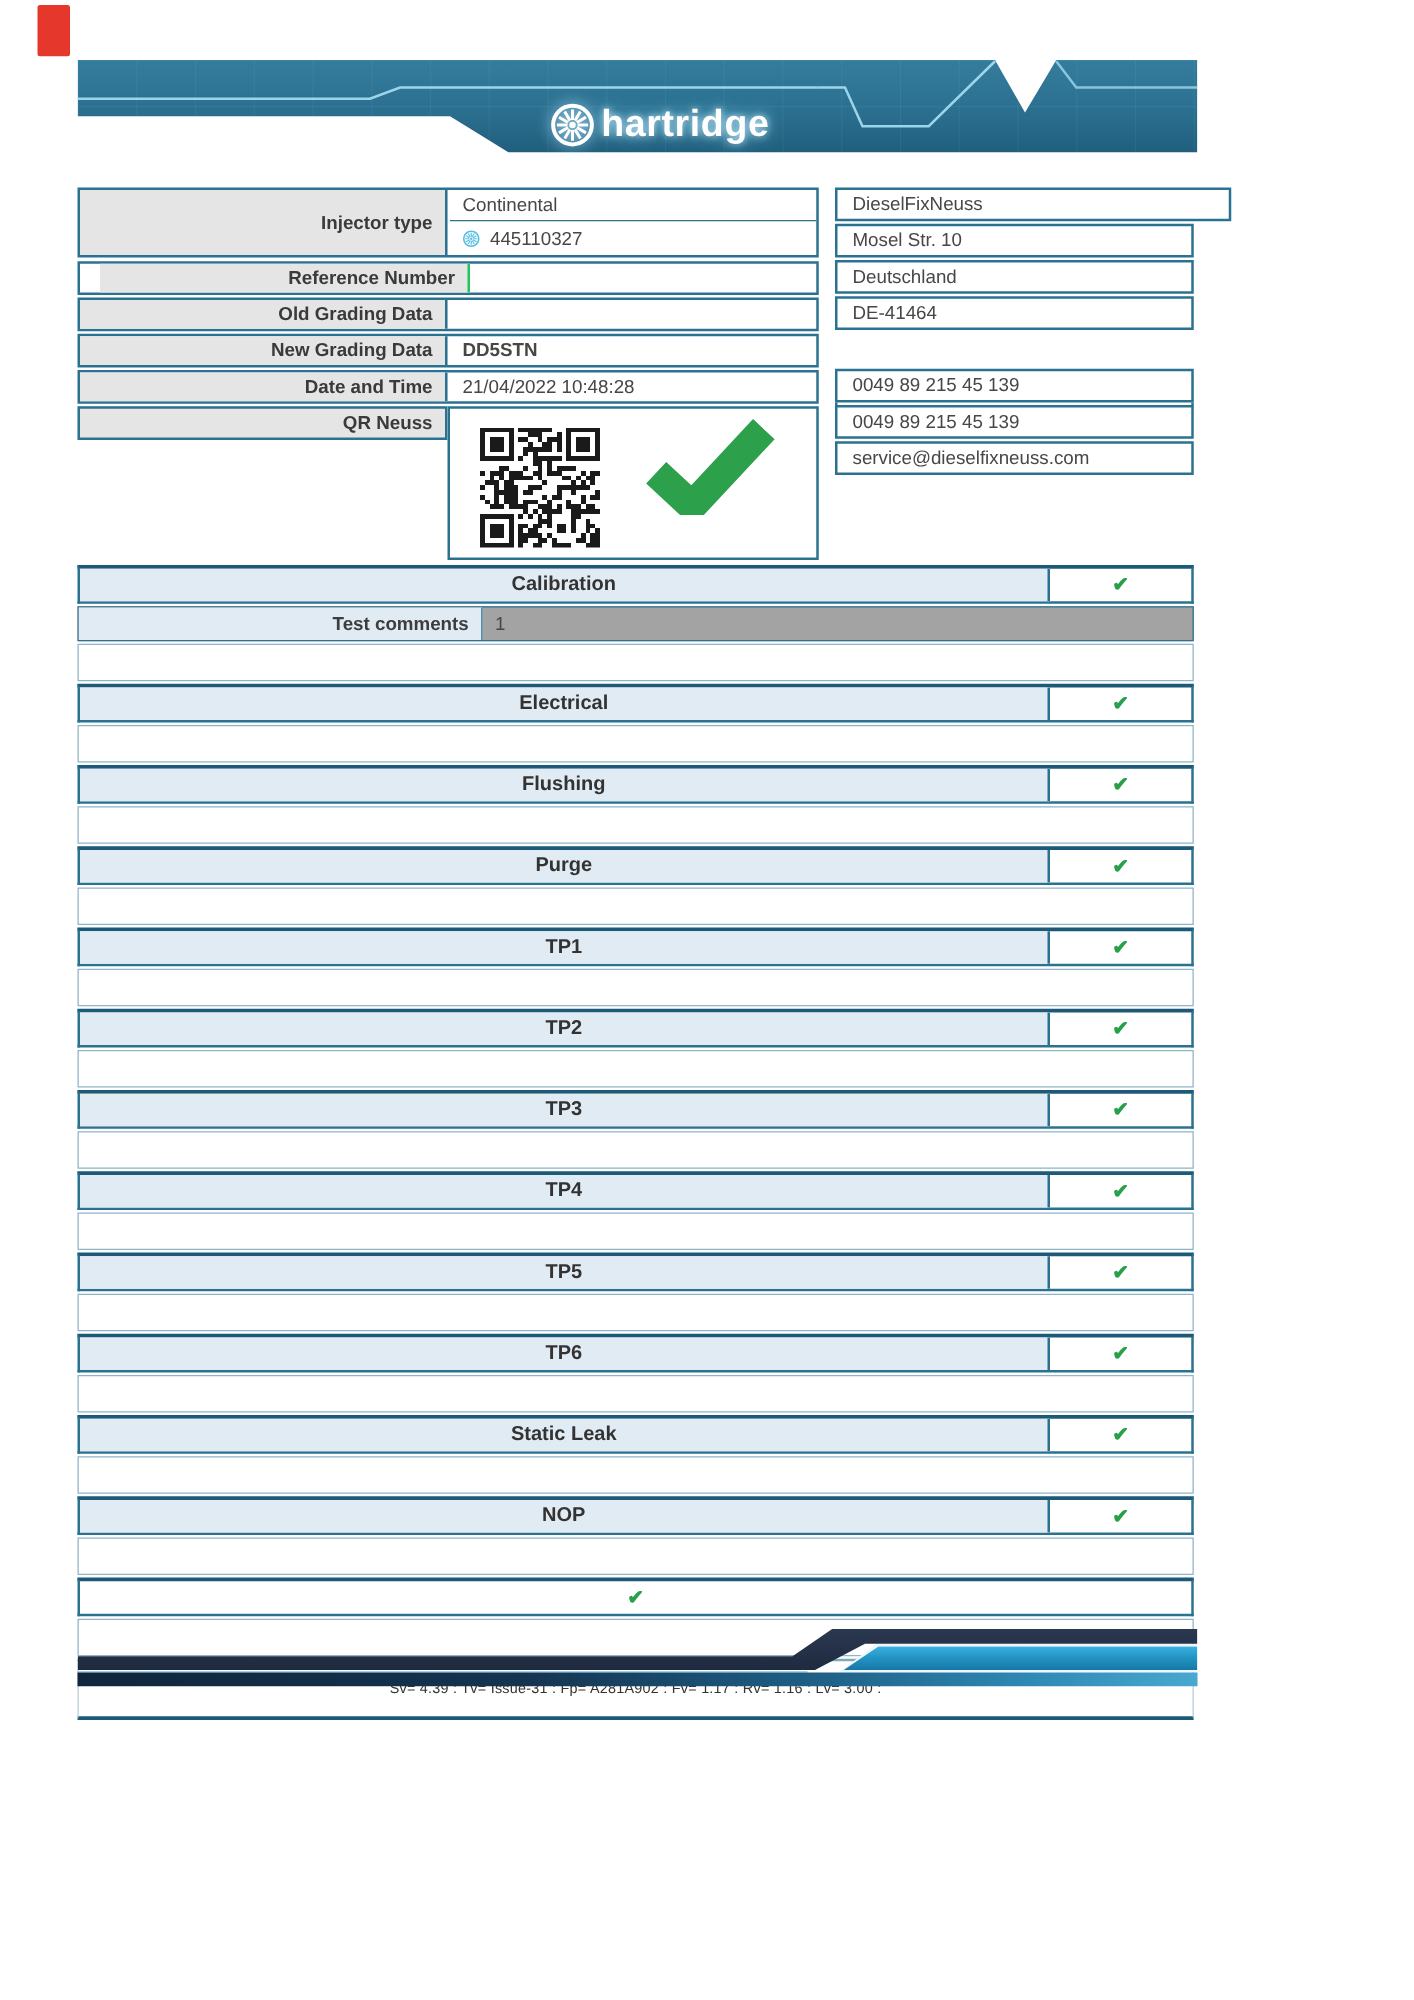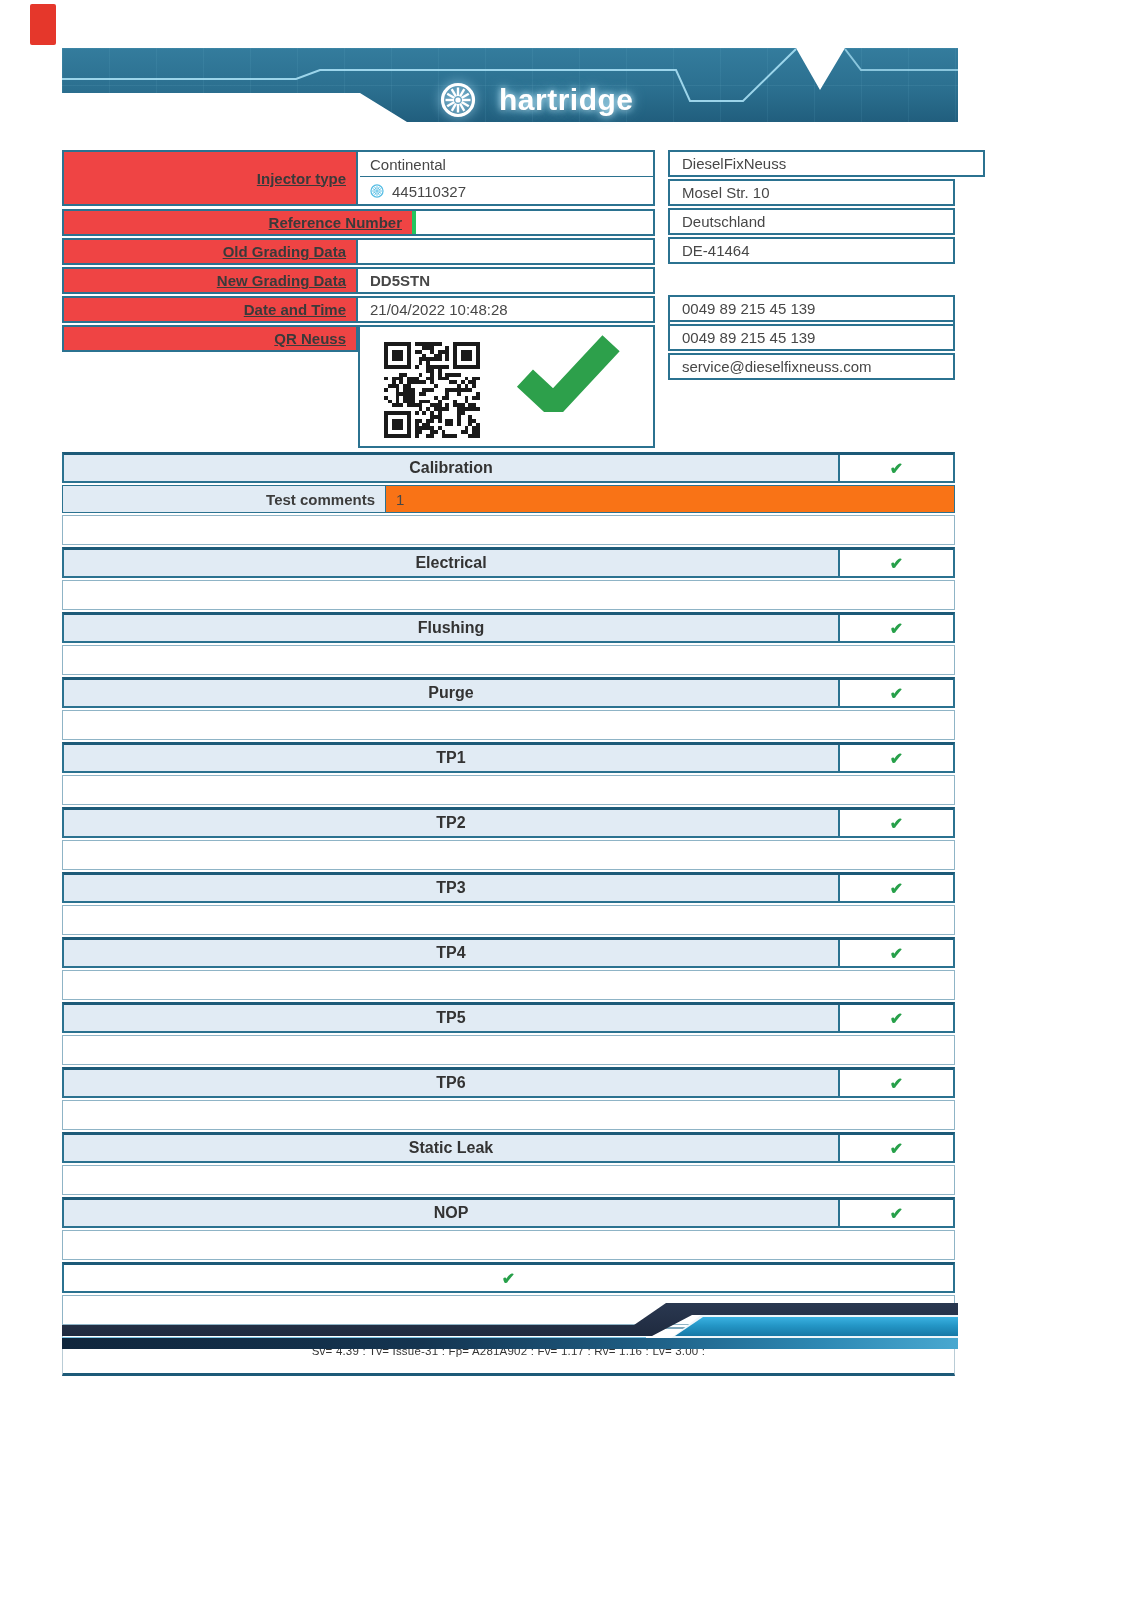--- a/index.html
+++ b/index.html
@@ -13,47 +13,47 @@
   
   .banner{left:62px;top:48px;width:896px;height:76px;}
   .banner-bg{left:0;top:0;width:896px;height:76px;
     background:
       linear-gradient(90deg, rgba(120,190,215,.10) 1px, transparent 1px),
       linear-gradient(rgba(120,190,215,.12) 1px, transparent 1px),
       linear-gradient(180deg,#347c9d 0%,#2b6f8f 55%,#205d7c 100%);
     background-size:47px 37px,47px 37px,100% 100%;
     clip-path:polygon(0px 0px,734px 0px,758px 42px,783px 0px,896px 0px,896px 74px,345px 74px,298px 45px,0px 45px);}
   .banner-lines{left:0;top:0;width:896px;height:76px;}
-  .logo{left:378px;top:30px;width:240px;height:44px;display:flex;align-items:center;gap:23px;}
+  .logo{left:378px;top:30px;width:240px;height:44px;display:flex;align-items:center;gap:5px;}
   .logo-wheel{width:36px;height:36px;filter:drop-shadow(0 0 6px rgba(180,230,255,.9));}
   .brand{font-size:30px;font-weight:bold;color:#fff;letter-spacing:.5px;
     text-shadow:0 0 6px rgba(200,240,255,.95),0 0 14px rgba(140,215,245,.85),0 1px 2px rgba(0,40,60,.4);}
 
   
   .box{position:absolute;border:2px solid #2b7290;background:#fff;box-sizing:border-box;}
-  .cell-blue{background:#ef4444;text-decoration:underline;}
+  .cell-blue{background:#e5e5e5;}
   .lbl{font-weight:bold;font-size:15px;color:#3a3a3a;display:flex;align-items:center;
        justify-content:flex-end;padding-right:10px;box-sizing:border-box;}
   .val{font-size:15px;color:#474747;display:flex;align-items:center;padding-left:10px;box-sizing:border-box;}
   .bold{font-weight:bold;}
   .addr-row{font-size:15px;color:#474747;display:flex;align-items:center;padding-left:12px;}
 
   .qr-wrap{left:358px;top:325px;width:297px;height:123px;}
 
   
   #tests{left:62px;top:450px;width:893px;}
   .sec-hdr{display:flex;border:2px solid #2b7290;border-top:3px solid #1d5a78;
            height:26px;box-sizing:content-box;margin-top:2px;background:#fff;text-align:center;}
   .sec-hdr .sec-label{width:776px;background:#e1ebf4;border-right:2px solid #2b7290;
        display:flex;align-items:center;justify-content:center;
        font-weight:bold;font-size:16px;color:#333;box-sizing:border-box;}
   .sec-hdr .sec-check{flex:1;display:flex;align-items:center;justify-content:center;
        color:#27a04a;font-size:16px;font-weight:bold;}
   .gap-row{height:28px;border:1px solid #8fb4c6;margin-top:2px;background:#fff;}
-  .comments-row{display:flex;border:1.5px solid #2b7290;height:26px;margin-top:2px;background:#f97316;}
+  .comments-row{display:flex;border:1.5px solid #2b7290;height:26px;margin-top:2px;background:#a3a3a3;}
   .comments-row .c-label{width:323px;background:#e1ebf4;border-right:1.5px solid #2b7290;
        display:flex;align-items:center;justify-content:flex-end;padding-right:10px;
        font-weight:bold;font-size:15px;box-sizing:border-box;}
   .comments-row .c-val{flex:1;display:flex;align-items:center;padding-left:10px;font-size:15px;color:#474747;}
   .footer-row{margin-top:2px;height:44px;border-top:2px solid #7fa8bc;border-bottom:3px solid #1d5a78;
        border-left:1px solid #b9ccd6;border-right:1px solid #b9ccd6;
        display:flex;align-items:center;justify-content:center;
        font-size:11.5px;color:#333;letter-spacing:.2px;}
 
   
@@ -121,21 +121,21 @@
           <line x1="18.0" y1="14.0" x2="18.0" y2="5.5" stroke="#56bde4" stroke-width="2.4"></line>
           <line x1="20.0" y1="14.5" x2="24.3" y2="7.2" stroke="#56bde4" stroke-width="2.4"></line>
           <line x1="21.5" y1="16.0" x2="28.8" y2="11.7" stroke="#56bde4" stroke-width="2.4"></line>
           <circle cx="18" cy="18" r="2.6" fill="#56bde4"></circle>
         </svg></span>
     <span>445110327</span>
   </div>
 </div>
 
 <div class="box" style="left:62px;top:209px;width:593px;height:27px;">
-  <div class="abs lbl cell-blue" style="left:0;top:0;width:352px;height:23px;border-right:4px solid #22c55e;">Reference Number</div>
+  <div class="abs lbl cell-blue" style="left:16px;top:0;width:296px;height:23px;border-right:2px solid #22c55e;">Reference Number</div>
   <div class="abs val" style="left:296px;top:0;width:293px;height:23px;"></div>
 </div>
 
 <div class="box" style="left:62px;top:238px;width:593px;height:27px;">
   <div class="abs lbl cell-blue" style="left:0;top:0;width:294px;height:23px;border-right:2px solid #2b7290;">Old Grading Data</div>
   <div class="abs val" style="left:296px;top:0;width:293px;height:23px;"></div>
 </div>
 
 <div class="box" style="left:62px;top:267px;width:593px;height:27px;">
   <div class="abs lbl cell-blue" style="left:0;top:0;width:294px;height:23px;border-right:2px solid #2b7290;">New Grading Data</div>

